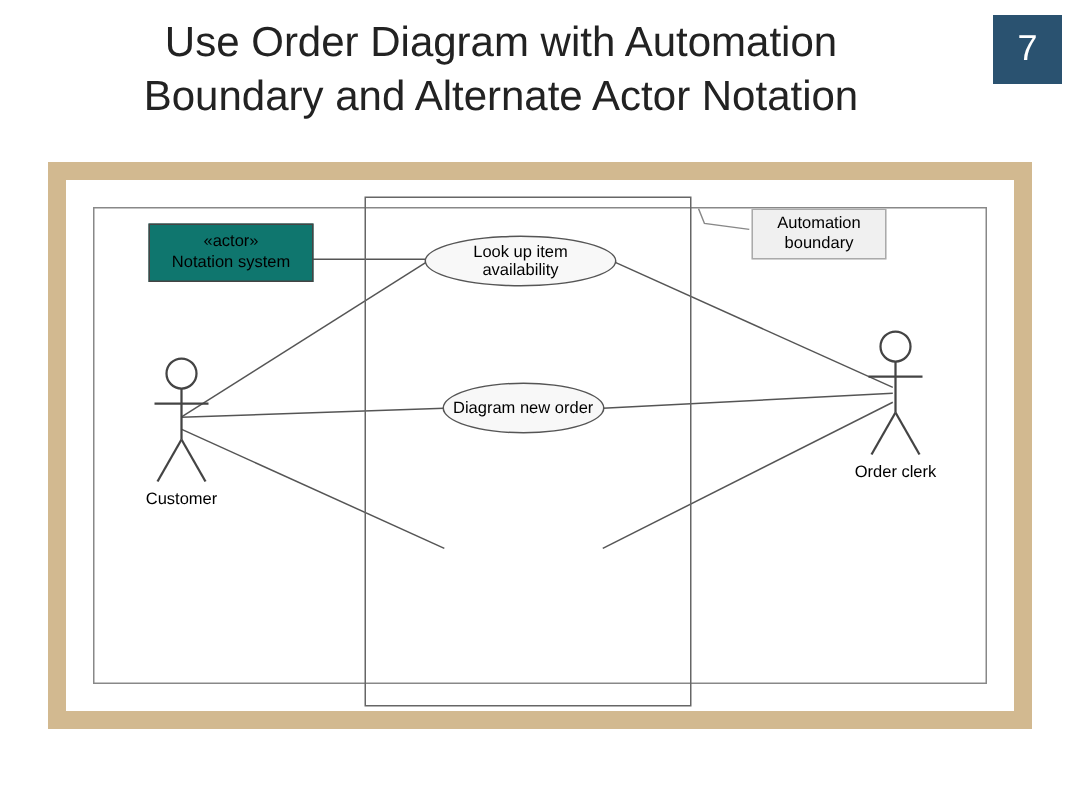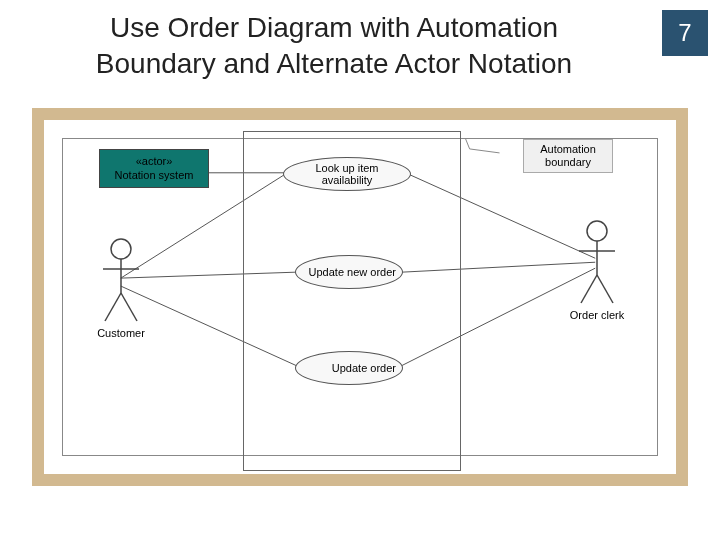--- a/index.html
+++ b/index.html
@@ -4,25 +4,25 @@
 <style>
   * { box-sizing: border-box; margin: 0; padding: 0; }
   body { width: 720px; height: 540px; font-family: Arial, sans-serif; background: #fff; position: relative; }
   .header { display: flex; align-items: flex-start; padding: 10px 12px 0 12px; }
   .title-block { flex: 1; font-size: 28px; color: #222; text-align: center; line-height: 1.3; }
   .page-badge { width: 46px; height: 46px; background: #2a5270; color: #fff; font-size: 24px; display: flex; align-items: center; justify-content: center; margin-left: 6px; }
   .diagram-outer { position: absolute; left: 32px; top: 108px; width: 656px; height: 378px; border: 12px solid #d2b990; background: #fff; }
   .inner-frame { position: absolute; left: 18px; top: 18px; right: 18px; bottom: 18px; border: 1px solid #888; background: #fff; }
   .system-box { position: absolute; left: 180px; top: -8px; width: 218px; height: 340px; border: 1px solid #666; background: transparent; }
   .actor-box { position: absolute; left: 36px; top: 10px; width: 110px; border: 1px solid #444; background: #0f766e; padding: 4px 6px; font-size: 11px; text-align: center; line-height: 1.3; }
-  .usecase { position: absolute; border: 1px solid #555; border-radius: 50%; background: #f8f8f8; font-size: 11px; display: flex; align-items: center; justify-content: flex-end; text-align: center; padding: 0 6px; }
+  .usecase { position: absolute; border: 1px solid #555; border-radius: 50%; background: #f8f8f8; font-size: 11px; display: flex; align-items: center; justify-content: flex-start; text-align: center; padding: 0 6px; }
   .uc1 { left: 220px; top: 18px; width: 128px; height: 34px; }
   .uc2 { left: 232px; top: 116px; width: 108px; height: 34px; }
   .uc3 { left: 232px; top: 212px; width: 108px; height: 34px; }
-  .callout { position: absolute; left: 460px; top: 0px; width: 90px; background: #f0f0f0; border: 1px solid #aaa; font-size: 11px; text-align: center; padding: 3px 4px; line-height: 1.2; }
+  .callout { position: absolute; left: 438px; top: 0px; width: 90px; background: #f0f0f0; border: 1px solid #aaa; font-size: 11px; text-align: center; padding: 3px 4px; line-height: 1.2; }
   .stick { position: absolute; width: 48px; height: 88px; }
   .stick svg { width: 100%; height: 100%; }
   .stick-label { position: absolute; font-size: 11px; text-align: center; width: 80px; }
   .cust { left: 34px; top: 98px; }
   .cust-lbl { left: 18px; top: 188px; }
   .clerk { left: 510px; top: 80px; }
   .clerk-lbl { left: 494px; top: 170px; }
   svg.lines { position: absolute; left: 0; top: 0; width: 100%; height: 100%; pointer-events: none; }
 </style>
 </head>
@@ -56,24 +56,21 @@
 
     <div class="actor-box">
       <div>«actor»</div>
       <div>Notation system</div>
     </div>
 
     <div class="usecase uc1">
       <span>Look up item availability</span>
     </div>
     <div class="usecase uc2">
-      <span>Update new order</span>
-    </div>
-    <div class="usecase uc3">
-      <span>Update order</span>
+      <span>Diagram new order</span>
     </div>
 
     <div class="callout">
       <span>Automation</span><br>
       <span>boundary</span>
     </div>
 
     <div class="stick cust">
       <svg viewBox="0 0 48 88">
         <circle cx="24" cy="12" r="10" stroke="#444" fill="none" stroke-width="1.5"></circle>

